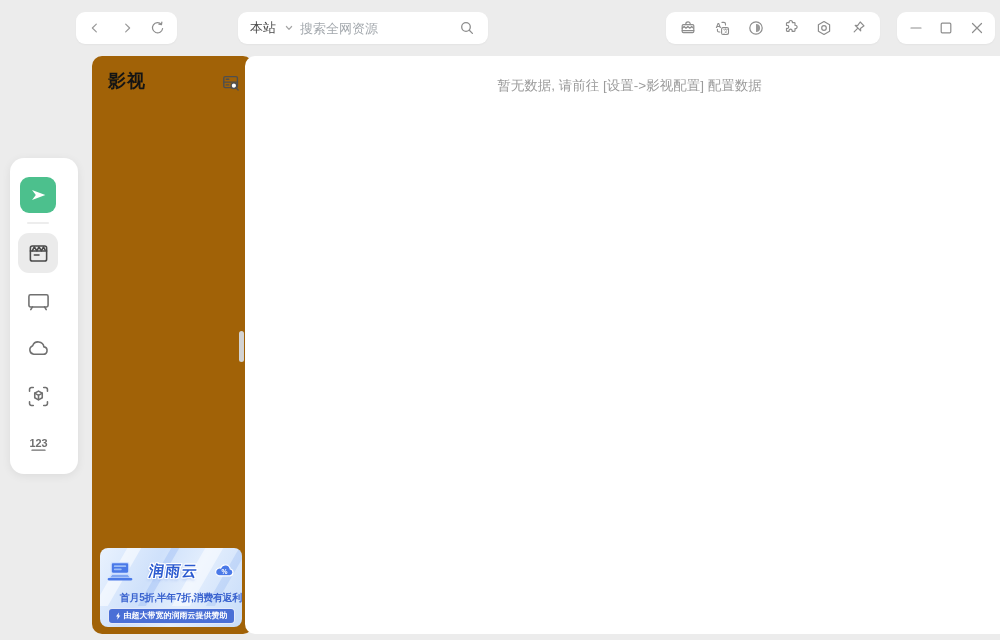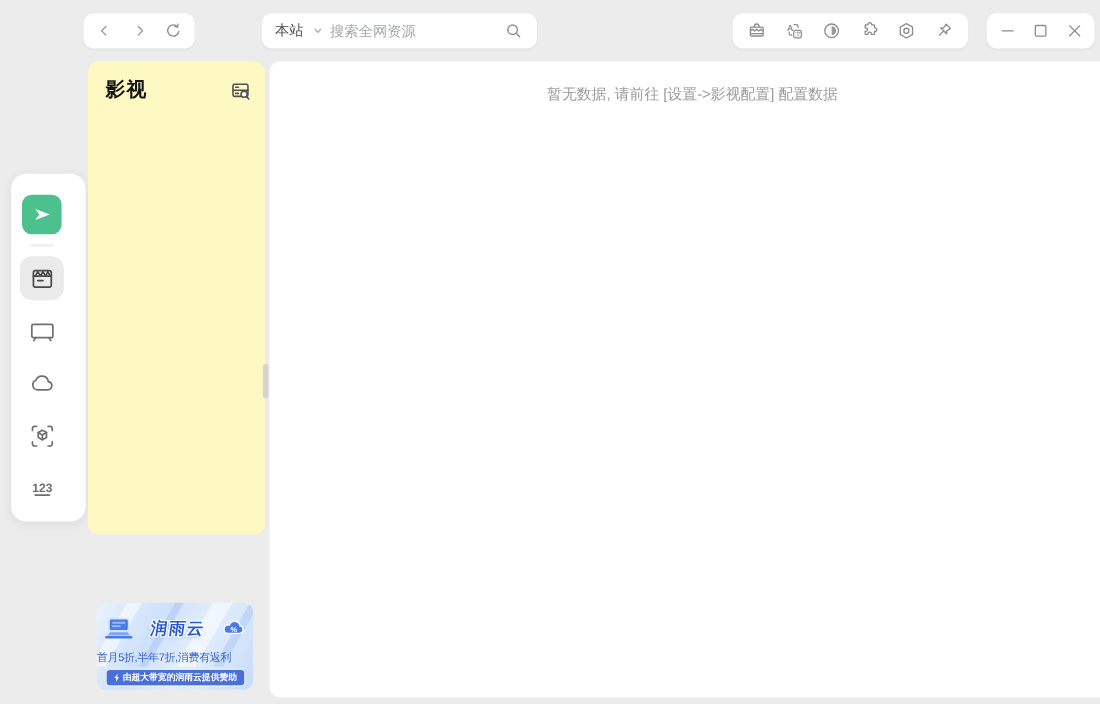--- a/index.html
+++ b/index.html
@@ -43,22 +43,22 @@
     border-radius:9px; background:#4cc08d;
     display:flex; align-items:center; justify-content:center;
   }
   .dock-divider { position:absolute; left:17px; top:64px; width:22px; height:2px;
     background:#ededed; border-radius:1px; }
   .dock-item { position:absolute; left:8px; width:40px; height:40px; border-radius:11px; }
   .dock-item.selected { background:#ebebeb; }
 
   
   .left-panel {
-    position:absolute; left:80px; top:56px; width:161px; height:430px;
-    background:#fef9c3; border-radius:10px;
+    position:absolute; left:92px; top:56px; width:161px; height:578px;
+    background:#a16207; border-radius:10px;
   }
   .panel-title { position:absolute; left:16px; top:13px;
     font-size:18px; font-weight:800; color:#141414; letter-spacing:1px; }
   .panel-header-btn { position:absolute; right:11px; top:16px; width:22px; height:22px; }
   .main-panel {
     position:absolute; left:245px; top:56px; width:769px; height:578px;
     background:#fff; border-radius:10px;
   }
   .empty-message { padding-top:21px; text-align:center;
     color:#9b9b9b; font-size:13.5px; }
@@ -78,22 +78,22 @@
   .s4 { left:126px; width:9px; background:rgba(130,170,240,.25); }
   .ad-top { position:relative; height:36px; margin-top:5px;
     display:flex; align-items:center; justify-content:space-between; padding:0 5px; }
   .ad-brand {
     font-size:15px; font-weight:900; color:#2b5ad0; letter-spacing:1.5px;
     transform:skewX(-8deg); white-space:nowrap;
     text-shadow:1px 0 0 #fff,-1px 0 0 #fff,0 1px 0 #fff,0 -1px 0 #fff,
                 1px 1px 0 #fff,-1px -1px 0 #fff,1px -1px 0 #fff,-1px 1px 0 #fff,
                 0 2px 3px rgba(43,90,208,.35);
   }
-  .ad-promo { position:relative; text-align:left; color:#3a63cf; font-size:10px;
-    font-weight:400; letter-spacing:-.3px; white-space:nowrap; margin-top:2px; }
+  .ad-promo { position:relative; text-align:right; color:#3a63cf; font-size:10px;
+    font-weight:700; letter-spacing:-.3px; white-space:nowrap; margin-top:2px; }
   .ad-badge {
     position:relative; margin:3px auto 0; width:fit-content; max-width:134px;
     display:flex; align-items:center; gap:3px;
     background:#4a6fd6; border:1px solid rgba(255,255,255,.85);
     color:#fff; font-size:8px; font-weight:600; line-height:1;
     padding:3px 6px; border-radius:4px; white-space:nowrap;
   }
   svg { display:block; }
 </style>
 </head>

